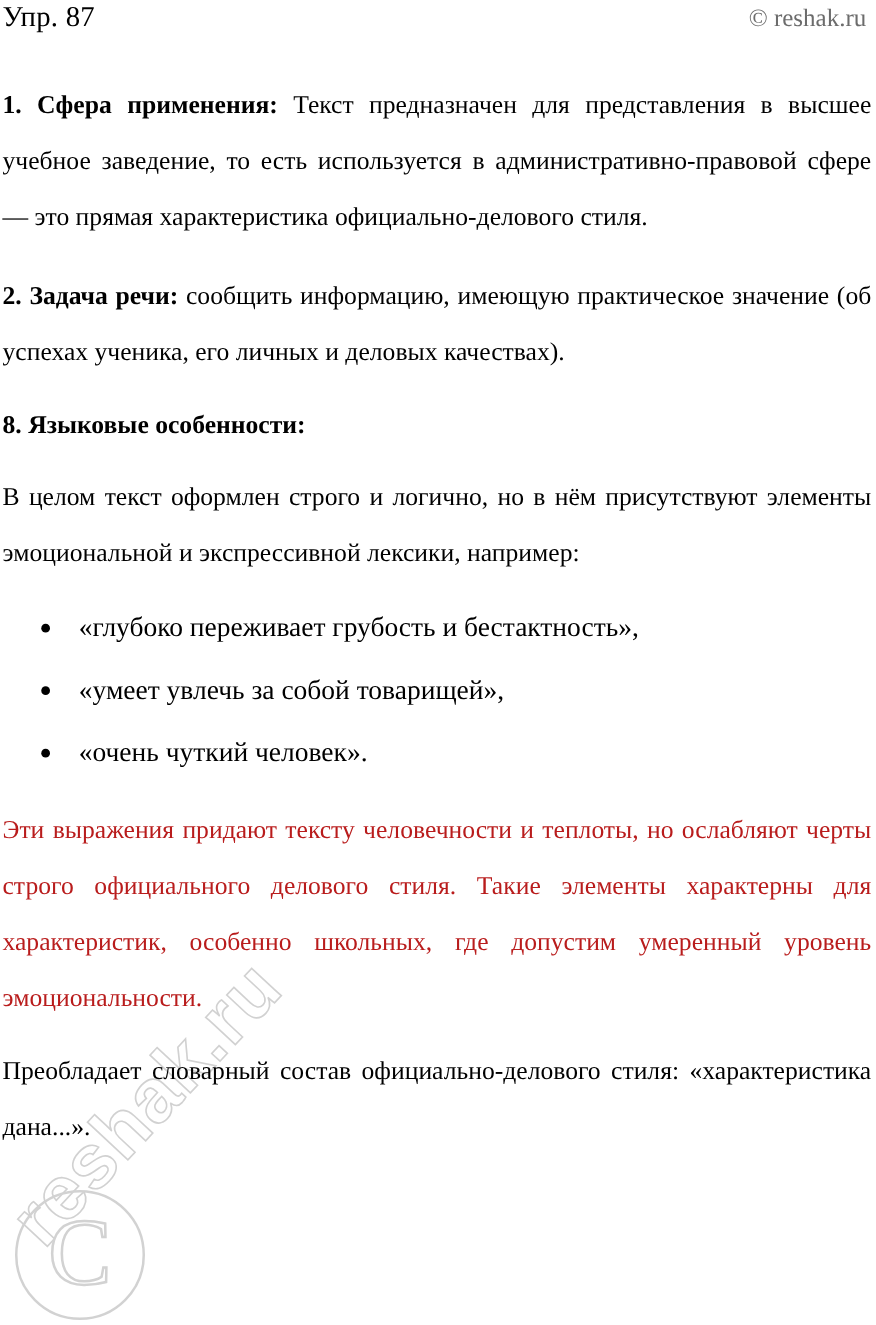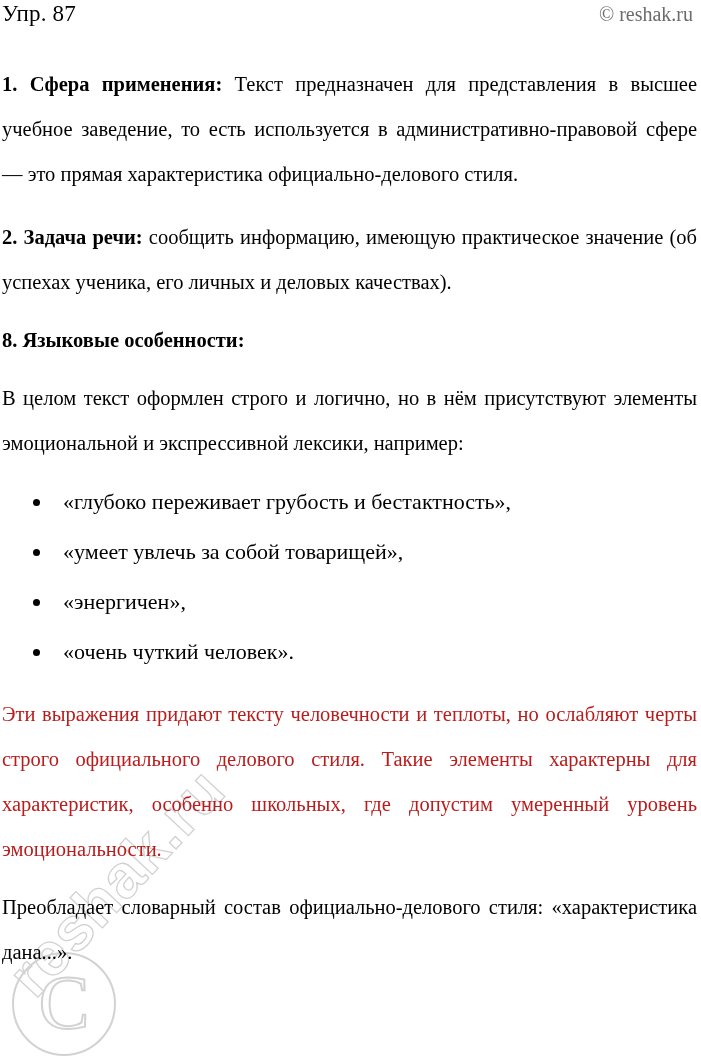--- a/index.html
+++ b/index.html
@@ -184,21 +184,20 @@
 
     <div class="gap-sm"></div>
 
     <p class="para">В целом текст оформлен строго и логично, но в нём присутствуют элементы эмоциональной и экспрессивной лексики, например:</p>
 
     <div class="gap-sm"></div>
 
     <ul class="bullets">
       <li><span class="dot"></span><span>«глубоко переживает грубость и бестактность»,</span></li>
       <li><span class="dot"></span><span>«умеет увлечь за собой товарищей»,</span></li>
-      <li><span class="dot"></span><span>«энергичен»,</span></li>
       <li><span class="dot"></span><span>«очень чуткий человек».</span></li>
     </ul>
 
     <div class="gap-sm"></div>
 
     <p class="para faded">Эти выражения придают тексту человечности и теплоты, но ослабляют черты строго официального делового стиля. Такие элементы характерны для характеристик, особенно школьных, где допустим умеренный уровень эмоциональности.</p>
 
     <div class="gap-sm"></div>
 
     <p class="para">Преобладает словарный состав официально-делового стиля: «характеристика дана...».</p>

